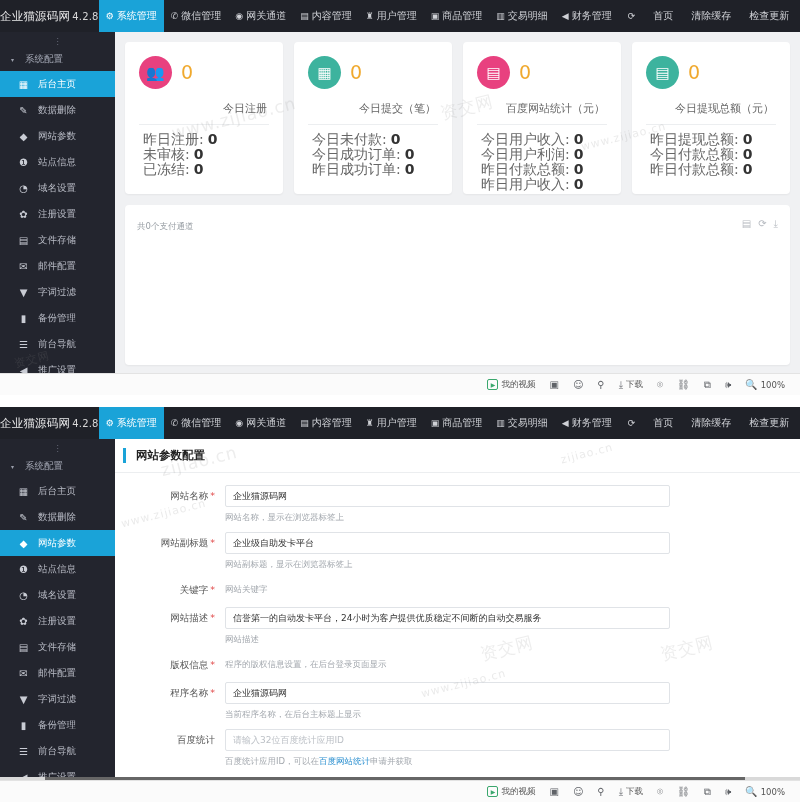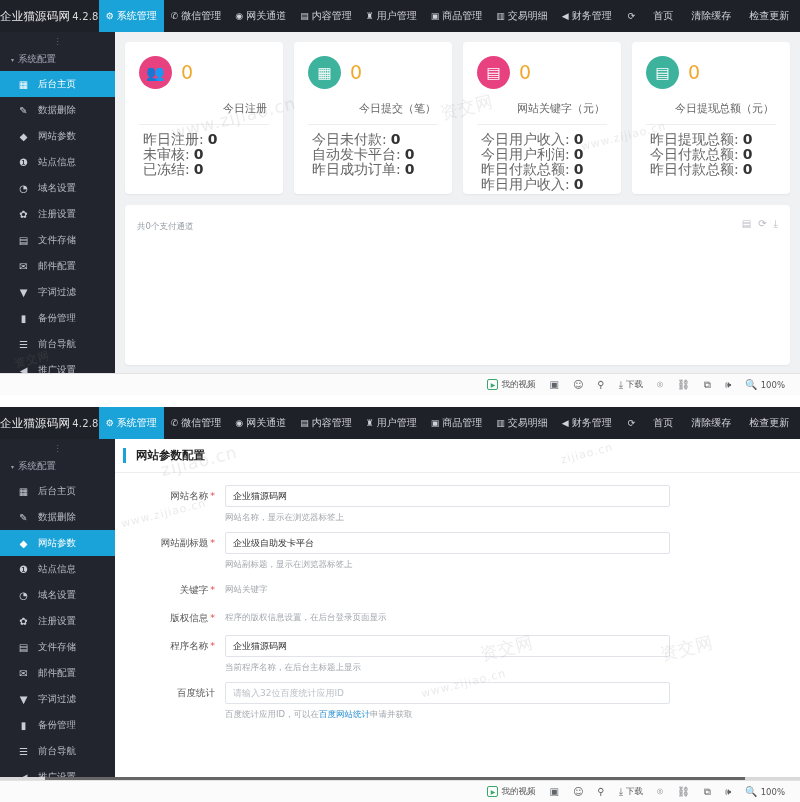--- a/index.html
+++ b/index.html
@@ -41,21 +41,21 @@
   .ico { display:inline-block; line-height:1; font-size:9px; }
 
   
   .body-row { display:flex; height:363px; }
   .sidebar {
     width:115px; background:#23252e; flex:none; padding-top:6px;
     position:relative; overflow:hidden;
   }
   .side-dots { text-align:center; color:#6d7180; font-size:8px; height:10px; line-height:8px;}
   .side-group {
-    display:flex; align-items:center; gap:4px; padding:5px 0 5px 11px;
+    display:flex; align-items:center; gap:11px; padding:5px 0 5px 11px;
     color:#a7abb8; font-size:9.5px;
   }
   .caret { font-size:6px; color:#9a9eab; }
   .side-item {
     display:flex; align-items:center; gap:9px; padding:0 0 0 18px;
     height:26px; color:#b9bcc6; font-size:9.5px; white-space:nowrap; cursor:default;
   }
   .side-item .sico { width:11px; text-align:center; font-size:10px; color:#c9ccd4; }
   .side-item.active { background:#1aa3d8; color:#ffffff; }
   .side-item.active .sico { color:#fff; }
@@ -259,30 +259,30 @@
         </div>
 
         <div class="card">
           <div class="card-head">
             <div class="circle" style="background:#3db39e">▦</div>
             <div class="card-num">0</div>
           </div>
           <div class="card-label">今日提交（笔）</div>
           <div class="card-divider"></div>
           <div class="card-stat"><span>今日未付款:</span><b>0</b></div>
-          <div class="card-stat"><span>自动发卡平台:</span><b>0</b></div>
+          <div class="card-stat"><span>今日成功订单:</span><b>0</b></div>
           <div class="card-stat"><span>昨日成功订单:</span><b>0</b></div>
         </div>
 
         <div class="card">
           <div class="card-head">
             <div class="circle" style="background:#e8417f">▤</div>
             <div class="card-num">0</div>
           </div>
-          <div class="card-label">网站关键字（元）</div>
+          <div class="card-label">百度网站统计（元）</div>
           <div class="card-divider"></div>
           <div class="card-stat"><span>今日用户收入:</span><b>0</b></div>
           <div class="card-stat"><span>今日用户利润:</span><b>0</b></div>
           <div class="card-stat"><span>昨日付款总额:</span><b>0</b></div>
           <div class="card-stat"><span>昨日用户收入:</span><b>0</b></div>
         </div>
 
         <div class="card">
           <div class="card-head">
             <div class="circle" style="background:#3db39e">▤</div>
@@ -489,20 +489,27 @@
           </div>
         </div>
 
         <div class="form-row">
           <div class="form-label"><span>关键字</span><span class="req">*</span></div>
           <div class="form-field">
             <div class="hint">网站关键字</div>
           </div>
         </div>
 
+        <div class="form-row">
+          <div class="form-label"><span>网站描述</span><span class="req">*</span></div>
+          <div class="form-field">
+            <input class="inp" value="信誉第一的自动发卡平台，24小时为客户提供优质稳定不间断的自动交易服务" style="">
+            <div class="hint">网站描述</div>
+          </div>
+        </div>
 
         <div class="form-row">
           <div class="form-label"><span>版权信息</span><span class="req">*</span></div>
           <div class="form-field">
             <div class="hint">程序的版权信息设置，在后台登录页面显示</div>
           </div>
         </div>
 
         <div class="form-row">
           <div class="form-label"><span>程序名称</span><span class="req">*</span></div>

